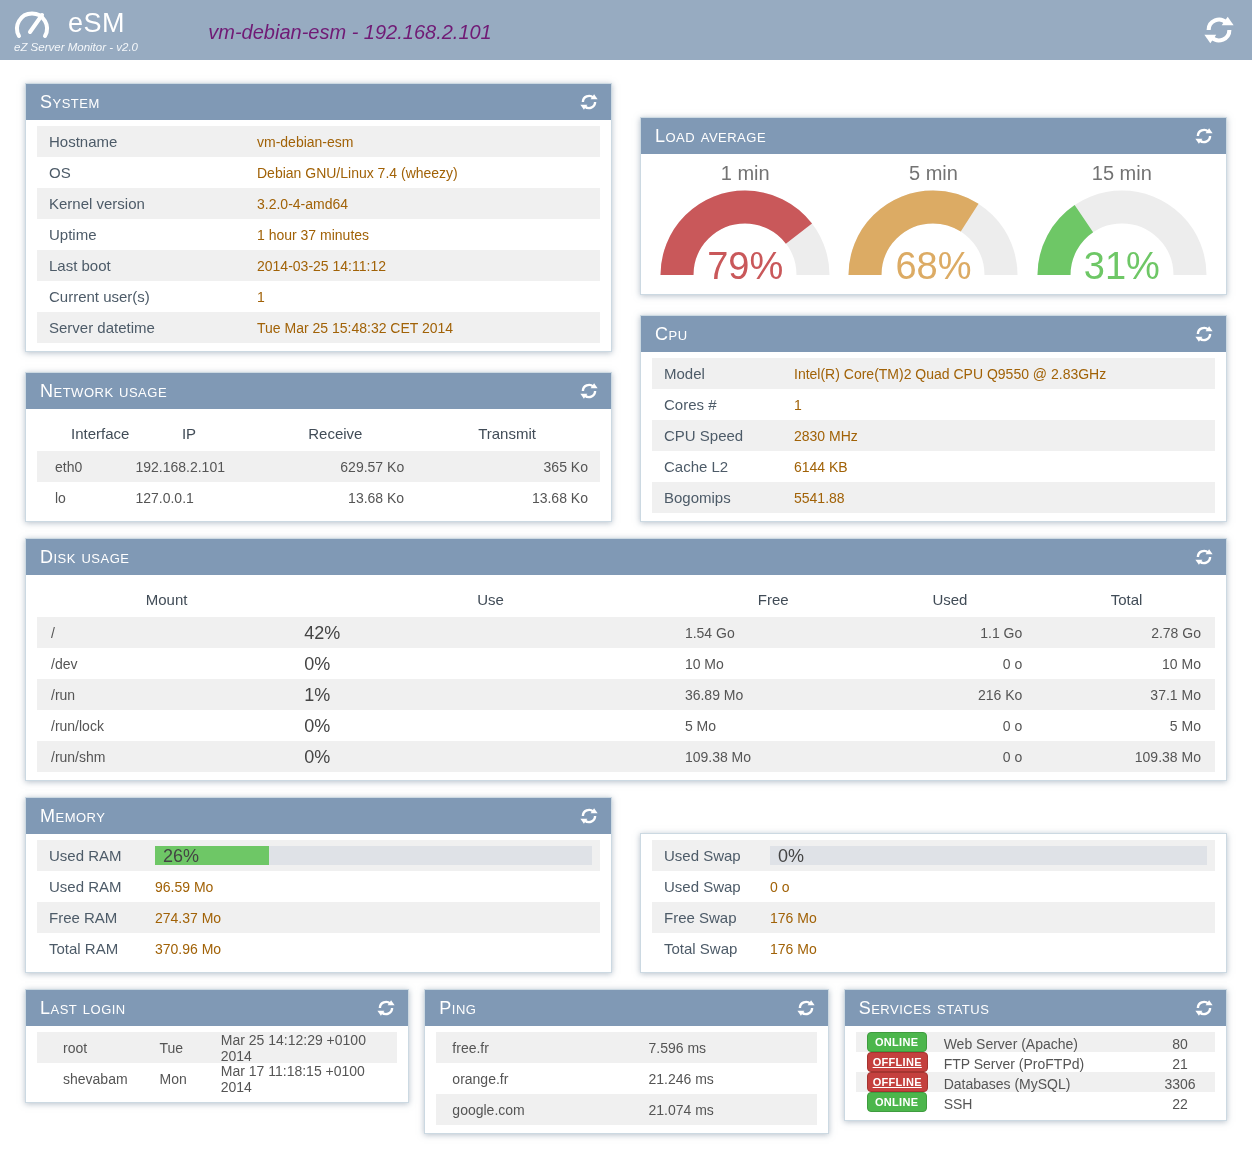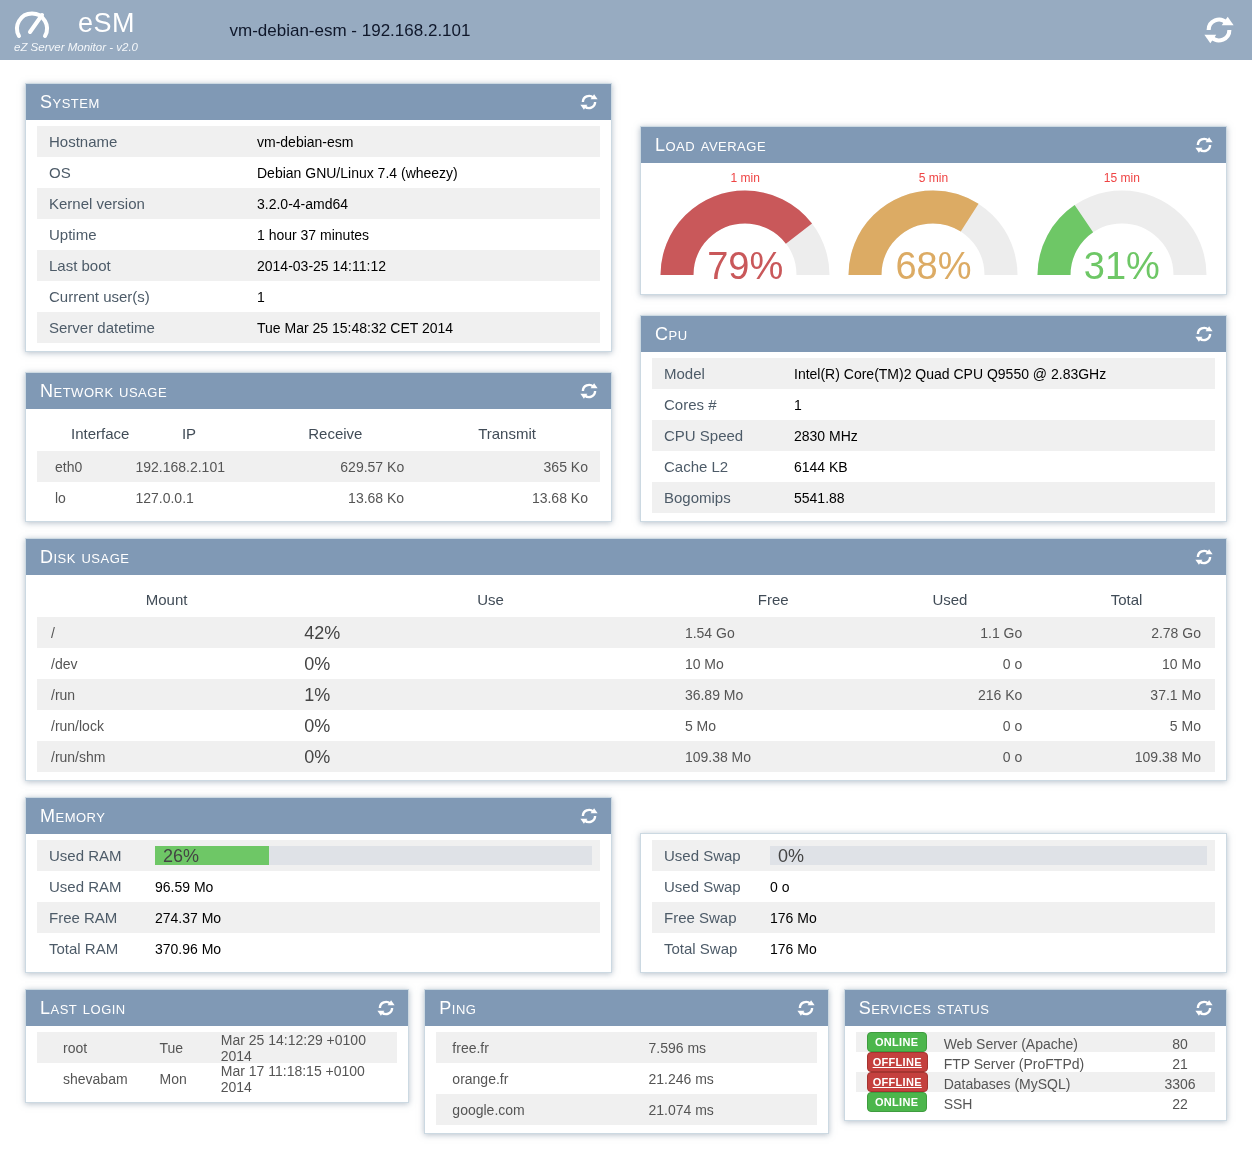--- a/index.html
+++ b/index.html
@@ -2,24 +2,24 @@
 <html><head>
 <meta charset="utf-8">
 <style>
   * { margin:0; padding:0; box-sizing:border-box; }
   html,body { background:#ffffff; width:1252px; font-family:"Liberation Sans", sans-serif; }
   body { height:1159px; overflow:hidden; color:#555; }
 
   
   .topbar { height:60px; background:#97abc1; display:flex; align-items:center; position:relative; }
   .brand { margin-left:12px; color:#fff; width:230px; }
-  .brand-row { display:flex; align-items:center; gap:26px; }
+  .brand-row { display:flex; align-items:center; gap:16px; }
   .brand-name { font-size:27px; font-weight:400; letter-spacing:0.5px; }
   .brand-tag { font-size:11.5px; font-style:italic; margin-top:1px; margin-left:2px; color:#f4f7fa; }
-  .host-title { position:absolute; left:120px; width:460px; text-align:center; color:#0f172a; font-size:17px; top:21px; }
+  .host-title { position:absolute; left:120px; width:460px; text-align:center; color:#701a75; font-size:20px; top:21px;font-style:italic; }
   .topbar-refresh { position:absolute; right:16px; top:13px; width:34px; height:34px; cursor:pointer; }
 
   
   .content { padding:23px 25px 0 25px; }
   .two-col { display:flex; gap:28px; align-items:flex-end; }
   .col { flex:1; display:flex; flex-direction:column; gap:20px; }
   .vgap { height:16px; }
 
   
   .panel { background:#fff; border:1px solid #ccd9e2; box-shadow:0 1px 6px rgba(110,130,150,.5); }
@@ -28,21 +28,21 @@
   .refresh-btn { width:20px; height:20px; cursor:pointer; }
   .panel-body { padding:6px 11px 8px 11px; }
 
   
   .kv-row { display:flex; align-items:center; min-height:31px; font-size:14px; }
   .kv-row.alt { background:#f0f0f0; }
   .kv-label { color:#4d5b68; font-size:15px; padding-left:12px; flex-shrink:0; }
   .sys .kv-label { width:220px; }
   .cpu .kv-label { width:142px; }
   .mem .kv-label, .swp .kv-label { width:118px; }
-  .kv-value { color:#000000; }
+  .kv-value { color:#a16207; }
 
   
   .thead { display:flex; align-items:center; height:36px; color:#414c57; font-size:15px; }
   .trow  { display:flex; align-items:center; height:31px; font-size:14px; color:#555; }
   .trow.alt { background:#f0f0f0; }
 
   
   .net-c1{width:15%; padding-left:18px;} .net-c2{width:24%; padding-left:14px;}
   .net-c3{width:28%; text-align:right; padding-right:10px;} .net-c4{width:33%; text-align:right; padding-right:12px;}
   .thead .net-c1{padding-left:34px;} .thead .net-c2{text-align:center; padding-left:0;}
@@ -58,21 +58,21 @@
 
   
   .bar-track { position:relative; height:20px; background:#dfe2e7; width:97%; }
   .bar-fill { position:absolute; left:0; top:0; bottom:0; background:#6ec766; }
   .bar-label { position:absolute; left:8px; top:50%; transform:translateY(-50%); font-size:18px; color:#444; }
   .kv-row .bar-track { flex:1; margin-right:8px; height:19px; }
 
   
   .gauge-row { display:flex; justify-content:space-around; padding:8px 10px 14px 10px; }
   .gauge { width:178px; text-align:center; }
-  .gauge-label { font-size:12px; color:#ef4444; margin-bottom:3px; }
+  .gauge-label { font-size:20px; color:#737373; margin-bottom:3px; }
   .gauge-wrap { position:relative; width:170px; height:92px; margin:0 auto; }
   .gauge-value { position:absolute; left:0; right:0; bottom:-8px; font-size:38px; }
 
   
   .log-c1{width:34%; padding-left:26px;} .log-c2{width:17%;} .log-c3{width:49%;}
   .ping-c1{width:50%; padding-left:16px;} .ping-c2{width:50%; padding-left:22px;}
 
   
   .svc-row { display:flex; align-items:flex-end; height:20px; font-size:14px; }
   .svc-row.alt { background:#f0f0f0; }

